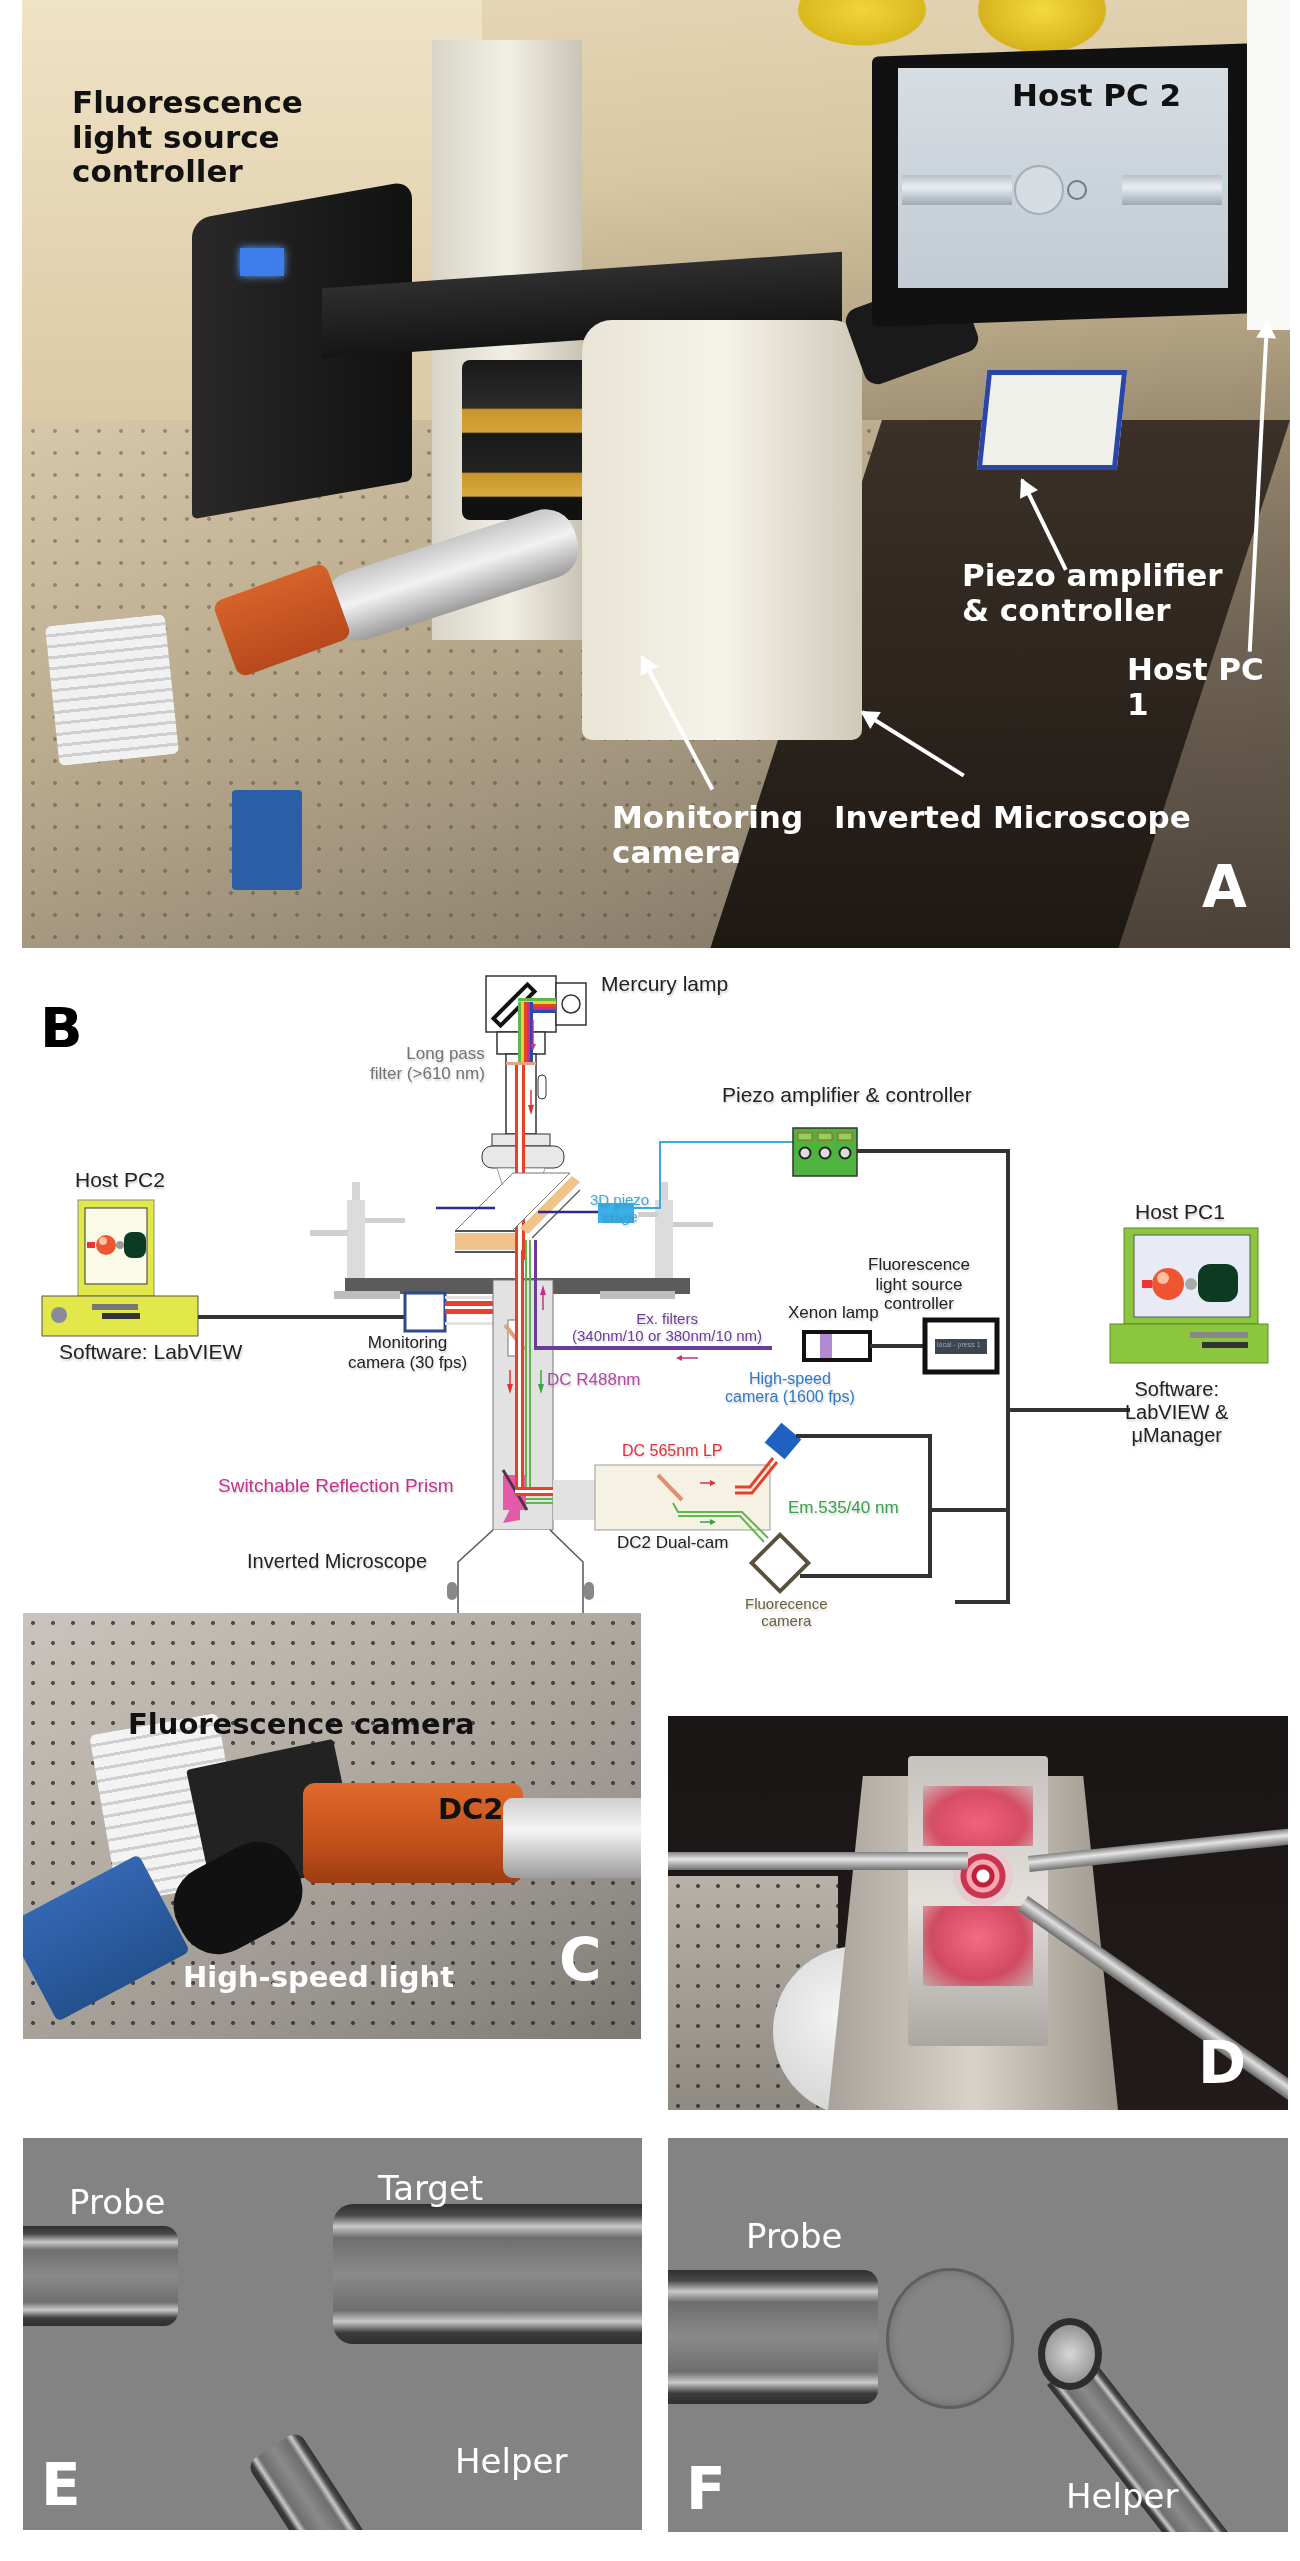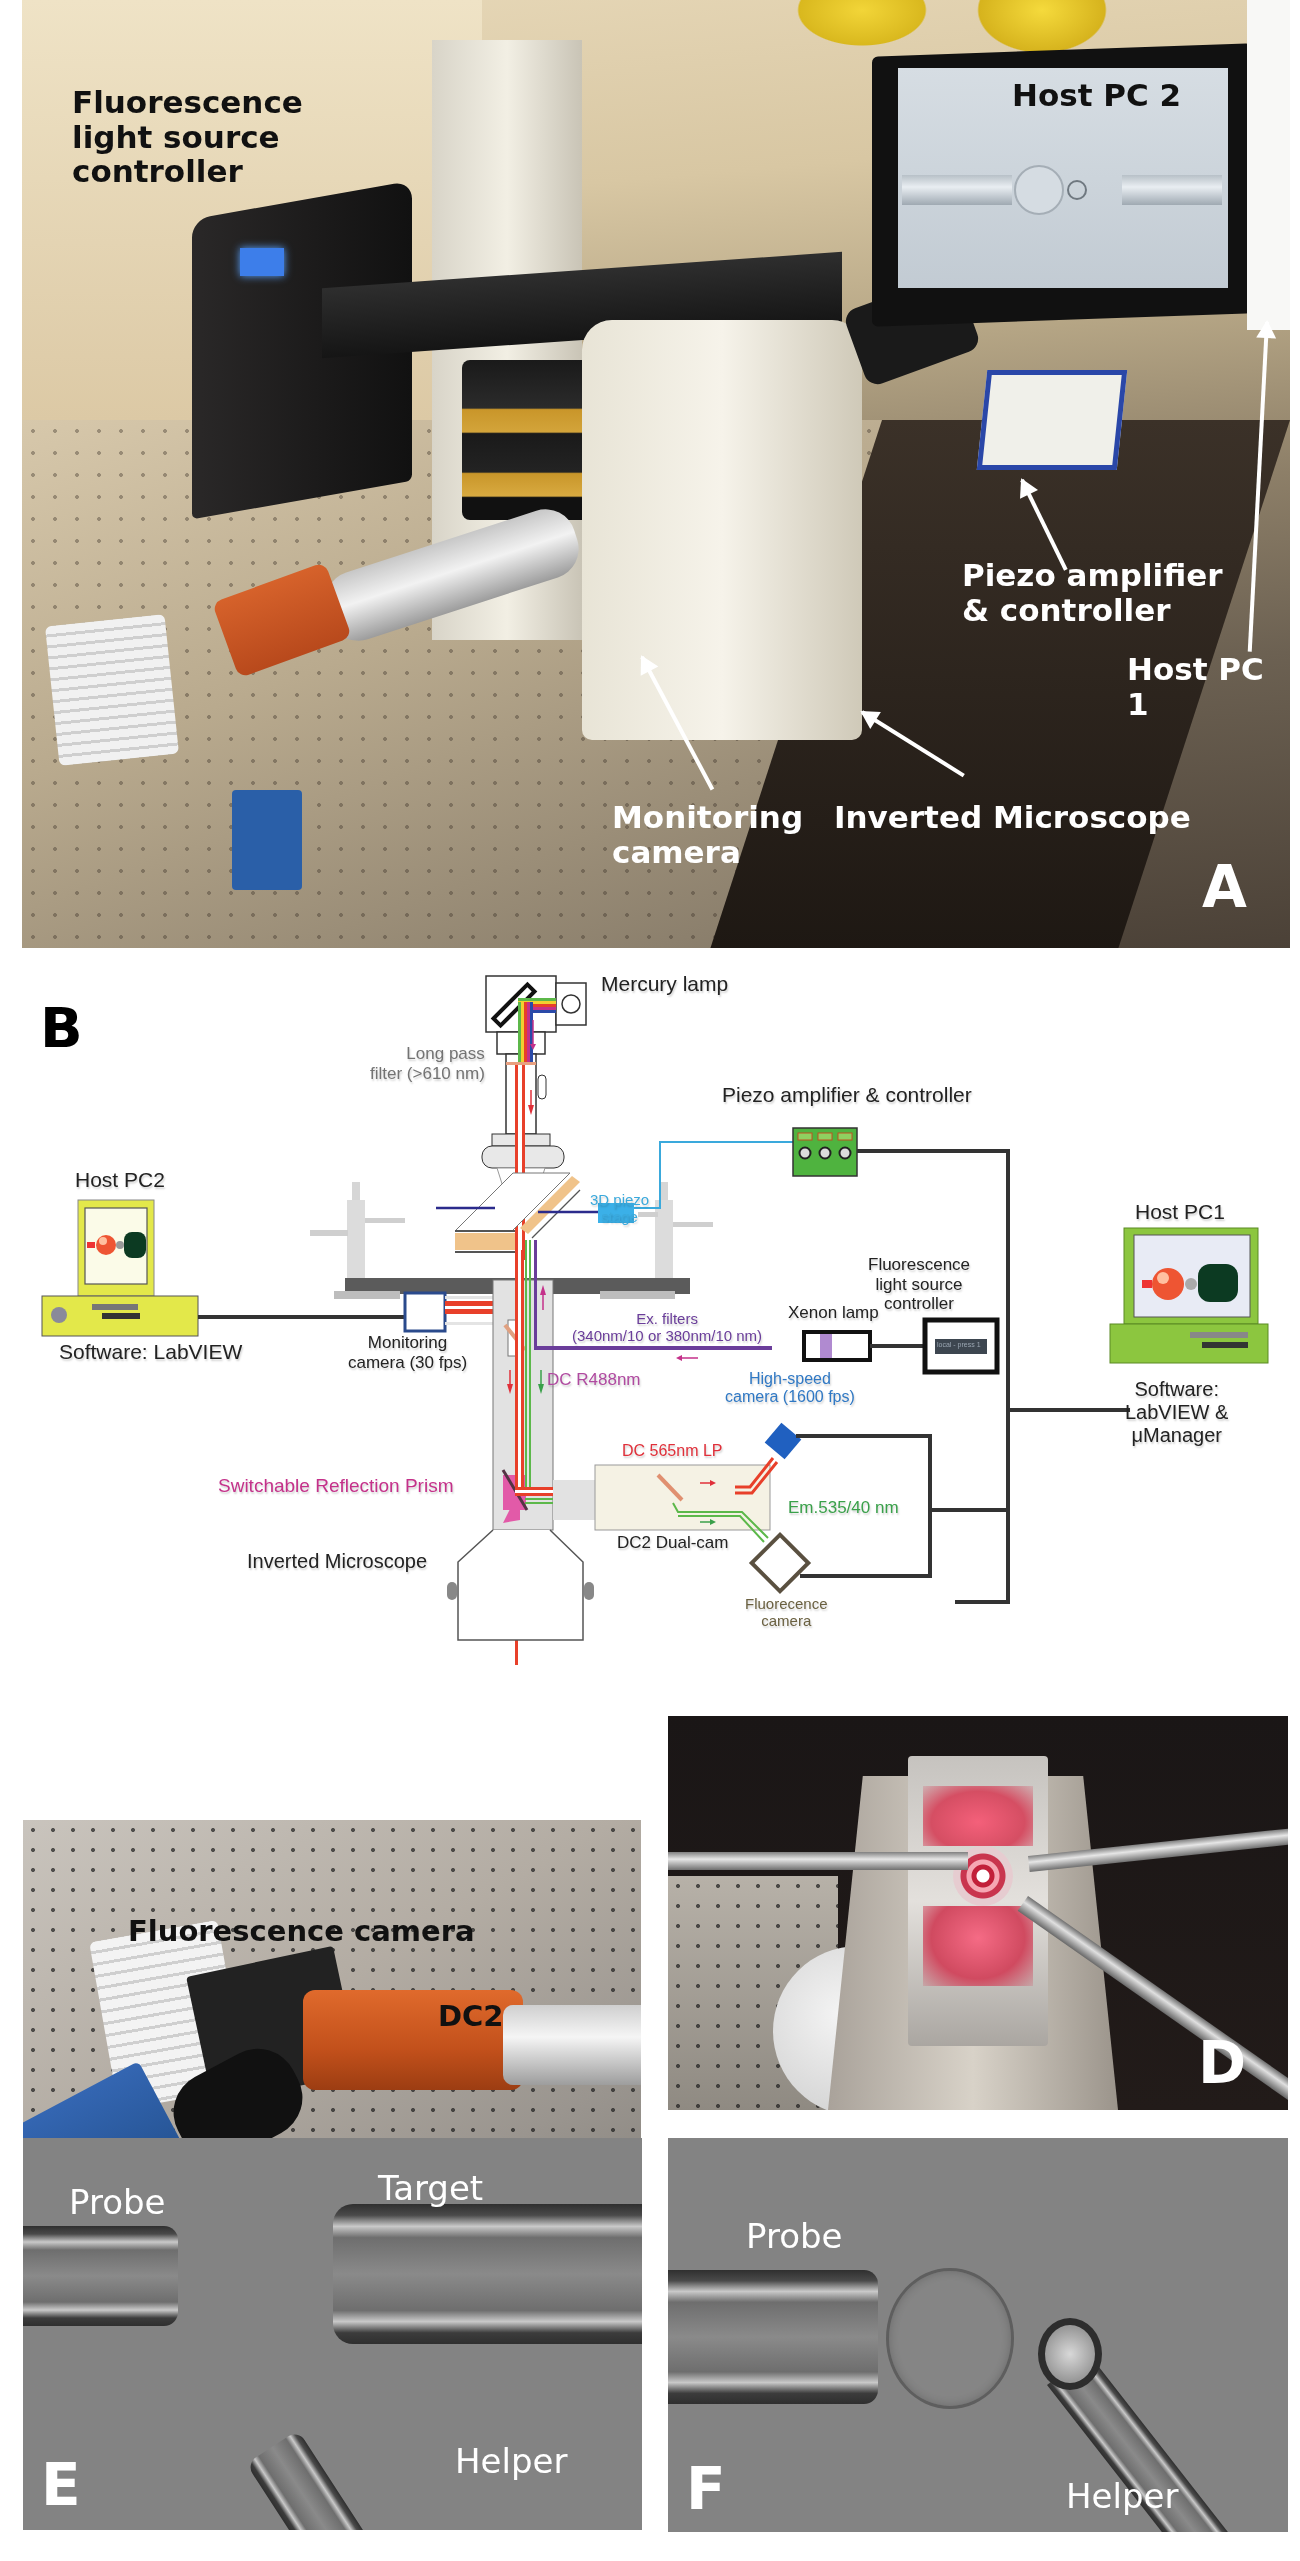--- a/index.html
+++ b/index.html
@@ -43,21 +43,21 @@
   .a-yellow-tanks { position:absolute; left:760px; top:0; width:360px; height:60px; background:radial-gradient(ellipse 90px 50px at 80px 10px,#f2d538,#d9b81e 70%,transparent 72%), radial-gradient(ellipse 90px 60px at 260px 10px,#f5da3c,#d6b31d 70%,transparent 72%); }
   .a-piezo-box { position:absolute; left:960px; top:370px; width:130px; height:90px; background:#f0f0ea; border:5px solid #2a47a8; transform:skewX(-6deg); }
   .a-eyepiece { position:absolute; left:830px; top:290px; width:120px; height:80px; background:#1a1a1a; border-radius:14px; transform:rotate(-20deg); }
 
   
   #panel-b { left:0; top:950px; width:1300px; height:730px; background:#fff; }
   #panel-b svg { position:absolute; left:0; top:0; }
   .b-letter { position:absolute; left:40px; top:45px; font-family:"DejaVu Sans", sans-serif; font-weight:bold; font-size:56px; color:#000; }
 
   
-  #panel-c { left:23px; top:1820px; width:618px; height:504px;
+  #panel-c { left:23px; top:1613px; width:618px; height:426px;
     background: linear-gradient(150deg,#c9c4bd 0%, #b3aca3 40%, #9a958f 70%, #7c7973 100%); }
   .c-dots { position:absolute; inset:0; background-image: radial-gradient(circle, rgba(30,30,30,0.7) 1.7px, transparent 2.3px); background-size:20px 20px; }
   .c-white-cam { position:absolute; left:80px; top:110px; width:130px; height:170px; background:repeating-linear-gradient(180deg,#f3f3f3 0 9px,#cfcfcf 9px 12px); transform:rotate(-10deg); border-radius:6px; }
   .c-black-block { position:absolute; left:175px; top:140px; width:150px; height:130px; background:#222; transform:rotate(-12deg); border-radius:4px;}
   .c-orange { position:absolute; left:280px; top:170px; width:220px; height:100px; background:linear-gradient(180deg,#e06a2c,#c2501b 60%,#9c3d12); border-radius:12px; }
   .c-silver { position:absolute; left:480px; top:185px; width:150px; height:80px; background:linear-gradient(180deg,#cfcfcf,#f5f5f5 40%,#9d9d9d); border-radius:10px; }
   .c-blue-cam { position:absolute; left:0; top:270px; width:150px; height:110px; background:linear-gradient(180deg,#3466b2,#23518f); transform:rotate(-28deg); border-radius:6px; }
   .c-black-lens { position:absolute; left:150px; top:240px; width:130px; height:90px; background:#111; border-radius:40px; transform:rotate(-28deg); }
 
   

